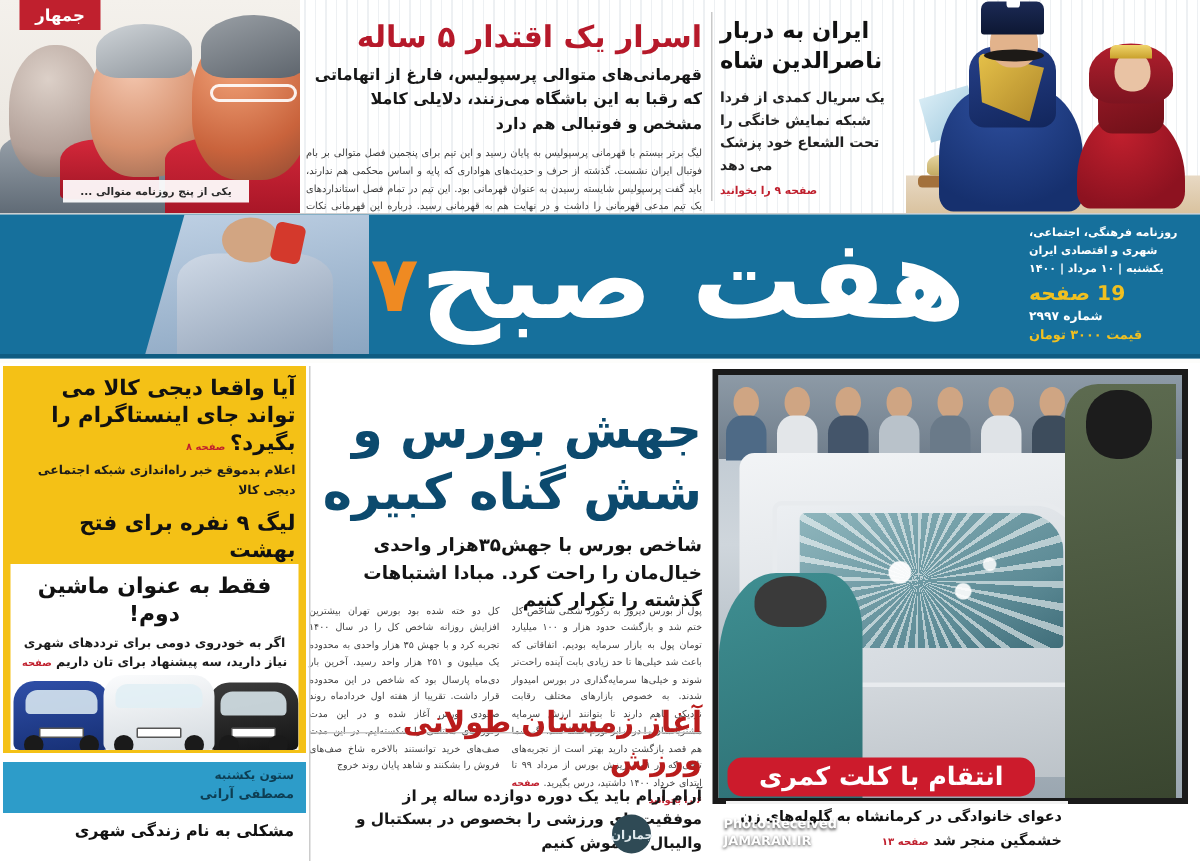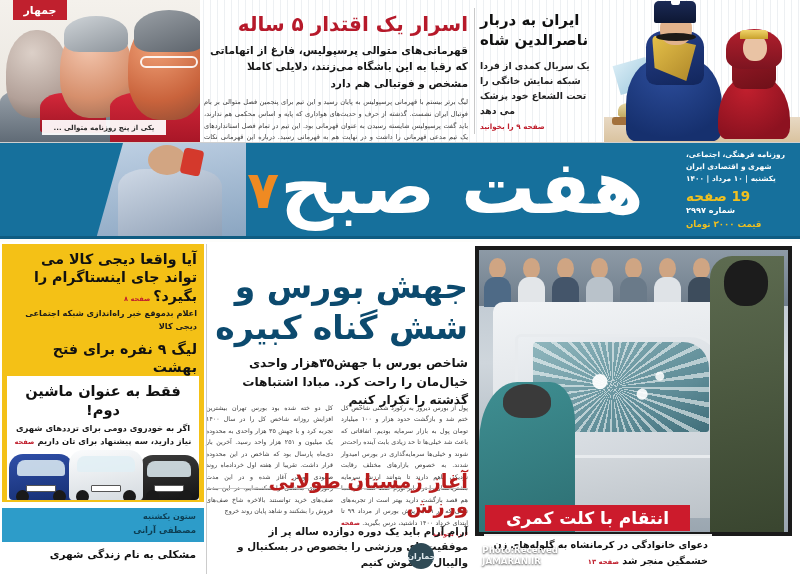--- a/index.html
+++ b/index.html
@@ -530,20 +530,21 @@
   .red-banner {
     position: absolute;
     bottom: 44px; right: 106px;
     width: 205px; height: 26px;
     background: #cc1b2c;
     display: flex; align-items: center; justify-content: center;
     color: #ffffff;
     font-size: 17px; font-weight: 800;
     direction: rtl;
     letter-spacing: -0.3px;
+    border-radius: 10px;
   }
   .white-deck {
     position: absolute;
     bottom: 4px; right: 84px;
     width: 228px;
     background: rgba(255,255,255,0.94);
     padding: 3px 4px;
     font-size: 9.6px;
     font-weight: 700;
     line-height: 1.6;

